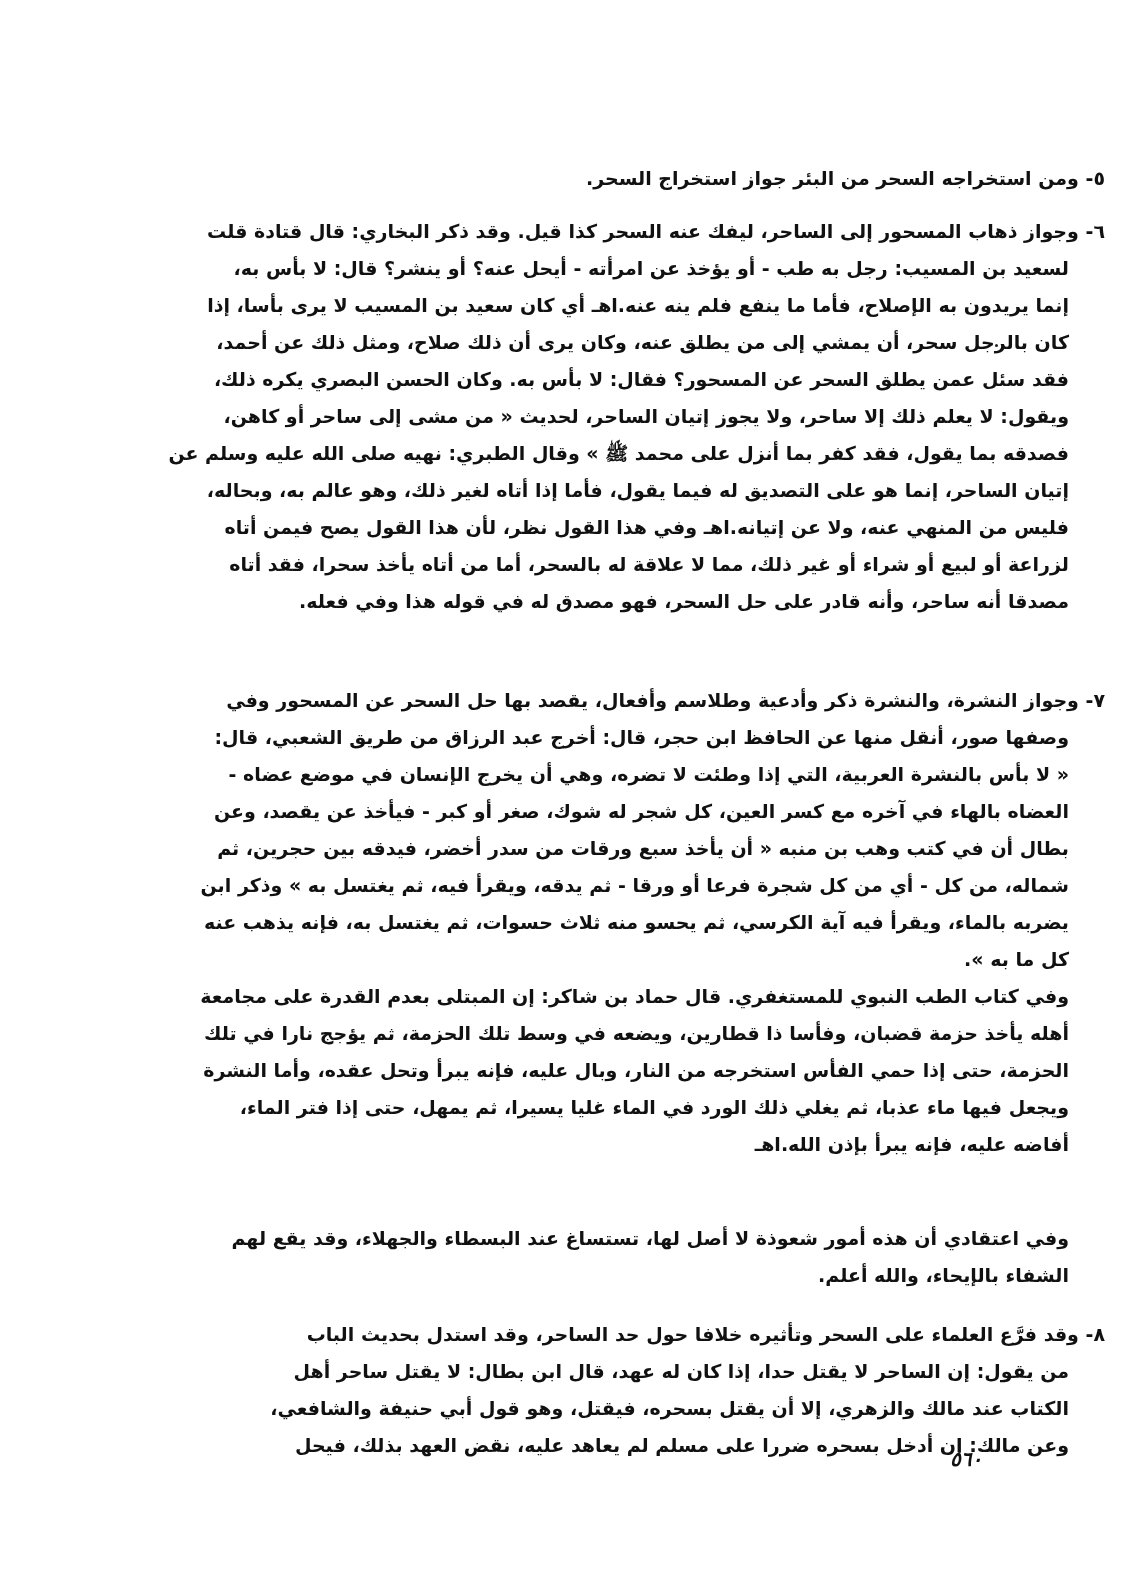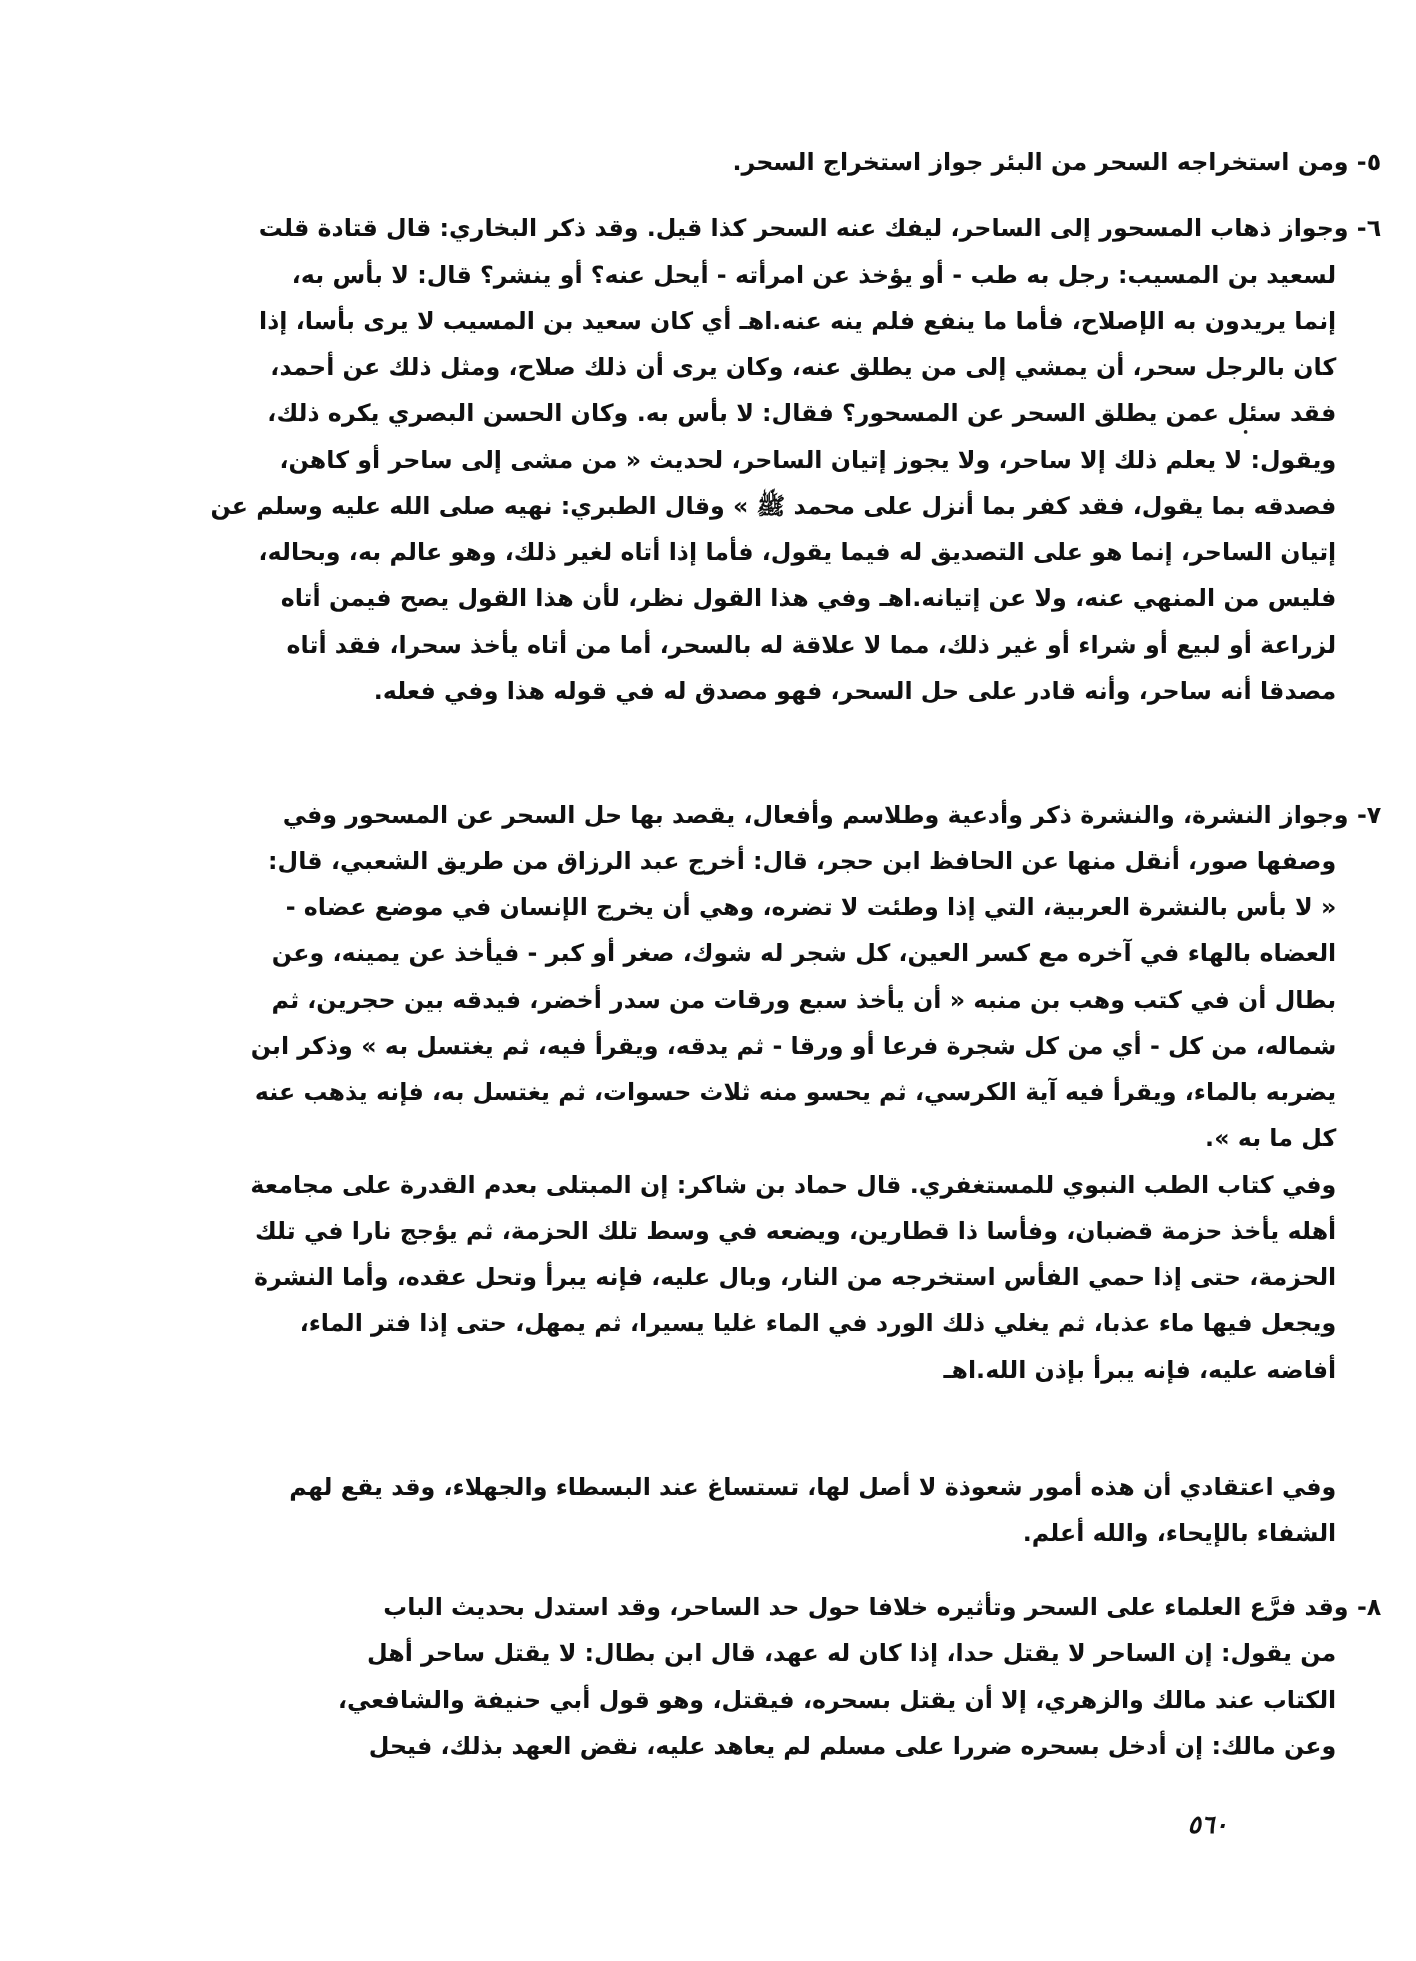--- a/index.html
+++ b/index.html
@@ -22,20 +22,21 @@
       width: 1133px;
       height: 1569px;
     }
     .text-block {
       position: absolute;
       left: 130px;
       width: 975px;
       direction: rtl;
       text-align: justify;
       text-align-last: right;
+      margin-top: 48px;
     }
     .line {
       display: block;
       height: 37px;
       line-height: 37px;
       font-size: 19px;
       font-weight: bold;
       white-space: nowrap;
       overflow: hidden;
       letter-spacing: -0.2px;
@@ -89,21 +90,21 @@
     <span class="line indent">لزراعة أو لبيع أو شراء أو غير ذلك، مما لا علاقة له بالسحر، أما من أتاه يأخذ سحرا، فقد أتاه</span>
     <span class="line indent">مصدقا أنه ساحر، وأنه قادر على حل السحر، فهو مصدق له في قوله هذا وفي فعله.</span>
   </div>
 
   <div class="stray-dot"></div>
 
   <div class="text-block" id="item7">
     <span class="line item-start">٧- وجواز النشرة، والنشرة ذكر وأدعية وطلاسم وأفعال، يقصد بها حل السحر عن المسحور وفي</span>
     <span class="line indent">وصفها صور، أنقل منها عن الحافظ ابن حجر، قال: أخرج عبد الرزاق من طريق الشعبي، قال:</span>
     <span class="line indent">« لا بأس بالنشرة العربية، التي إذا وطئت لا تضره، وهي أن يخرج الإنسان في موضع عضاه -</span>
-    <span class="line indent">العضاه بالهاء في آخره مع كسر العين، كل شجر له شوك، صغر أو كبر - فيأخذ عن يمينه، وعن</span>
+    <span class="line indent">العضاه بالهاء في آخره مع كسر العين، كل شجر له شوك، صغر أو كبر - فيأخذ عن يقصد، وعن</span>
     <span class="line indent">بطال أن في كتب وهب بن منبه « أن يأخذ سبع ورقات من سدر أخضر، فيدقه بين حجرين، ثم</span>
     <span class="line indent">شماله، من كل - أي من كل شجرة فرعا أو ورقا - ثم يدقه، ويقرأ فيه، ثم يغتسل به » وذكر ابن</span>
     <span class="line indent">يضربه بالماء، ويقرأ فيه آية الكرسي، ثم يحسو منه ثلاث حسوات، ثم يغتسل به، فإنه يذهب عنه</span>
     <span class="line indent">كل ما به ».</span>
   </div>
 
   <div class="text-block" id="para-tibb">
     <span class="line indent">وفي كتاب الطب النبوي للمستغفري. قال حماد بن شاكر: إن المبتلى بعدم القدرة على مجامعة</span>
     <span class="line indent">أهله يأخذ حزمة قضبان، وفأسا ذا قطارين، ويضعه في وسط تلك الحزمة، ثم يؤجج نارا في تلك</span>
     <span class="line indent">الحزمة، حتى إذا حمي الفأس استخرجه من النار، وبال عليه، فإنه يبرأ وتحل عقده، وأما النشرة</span>

